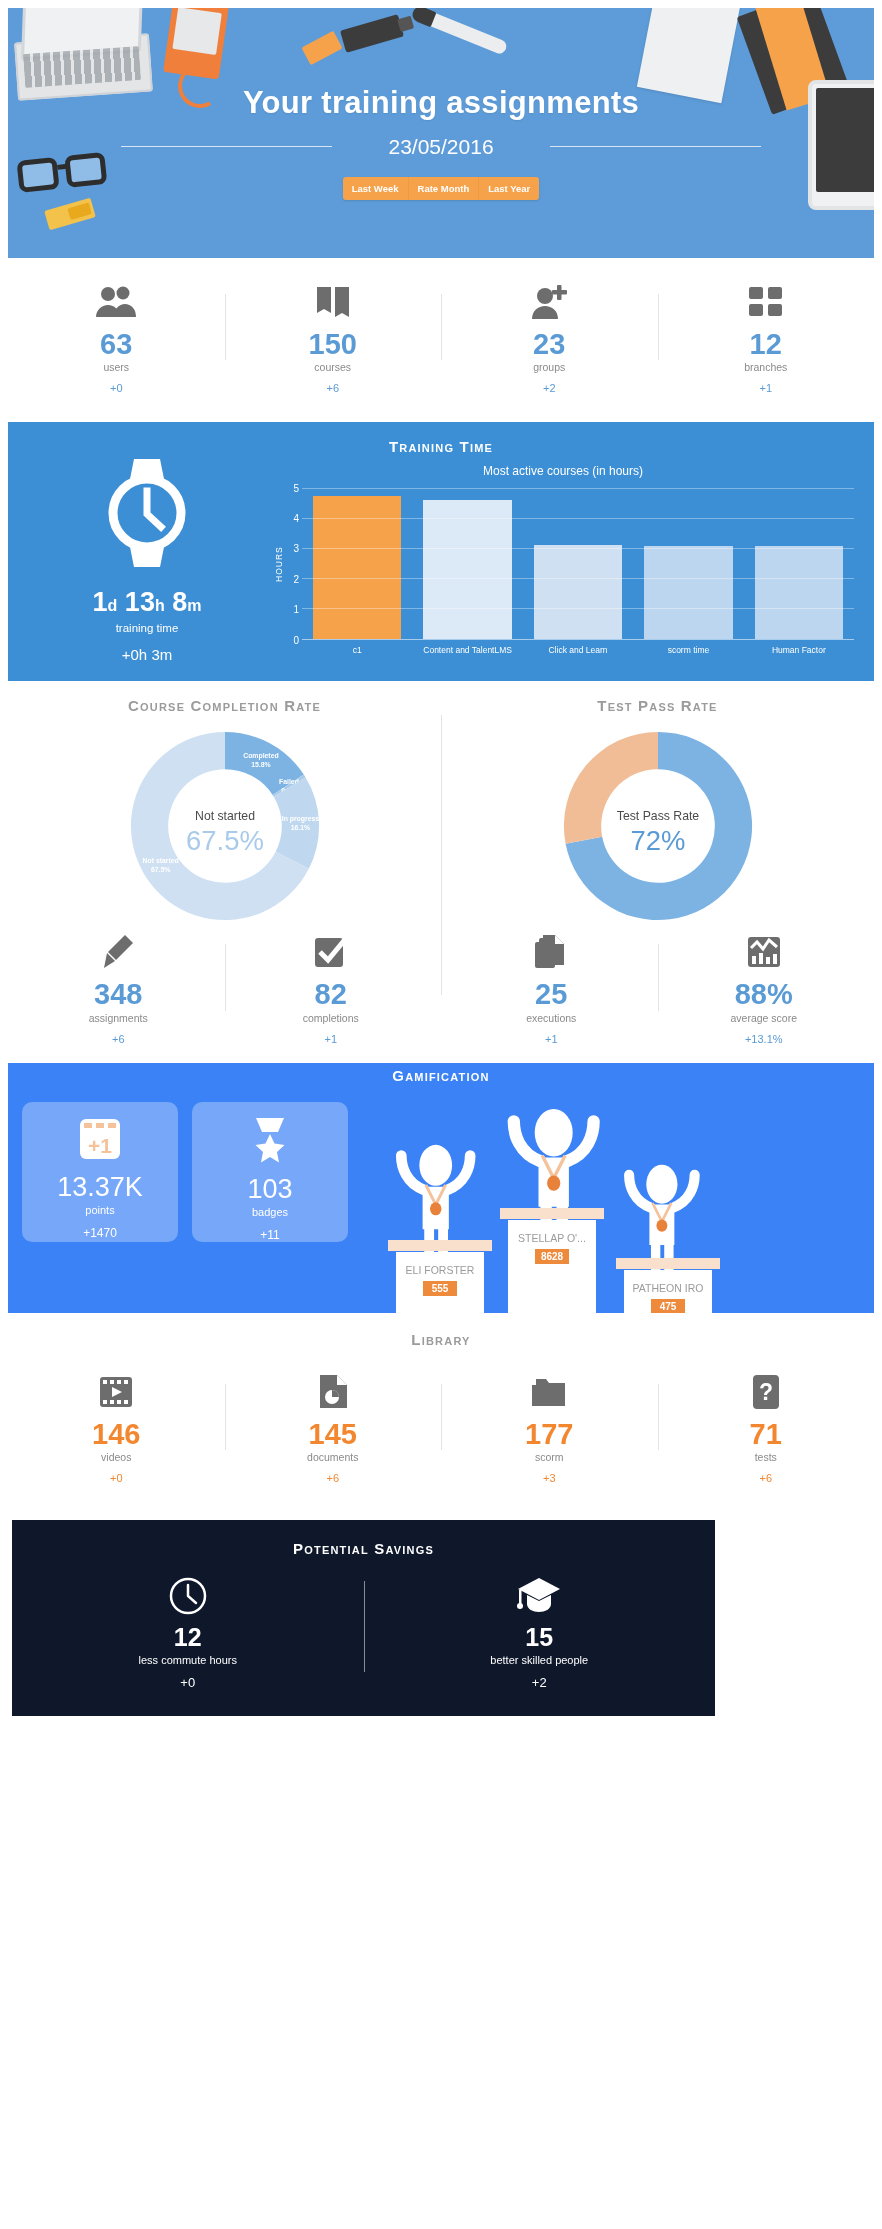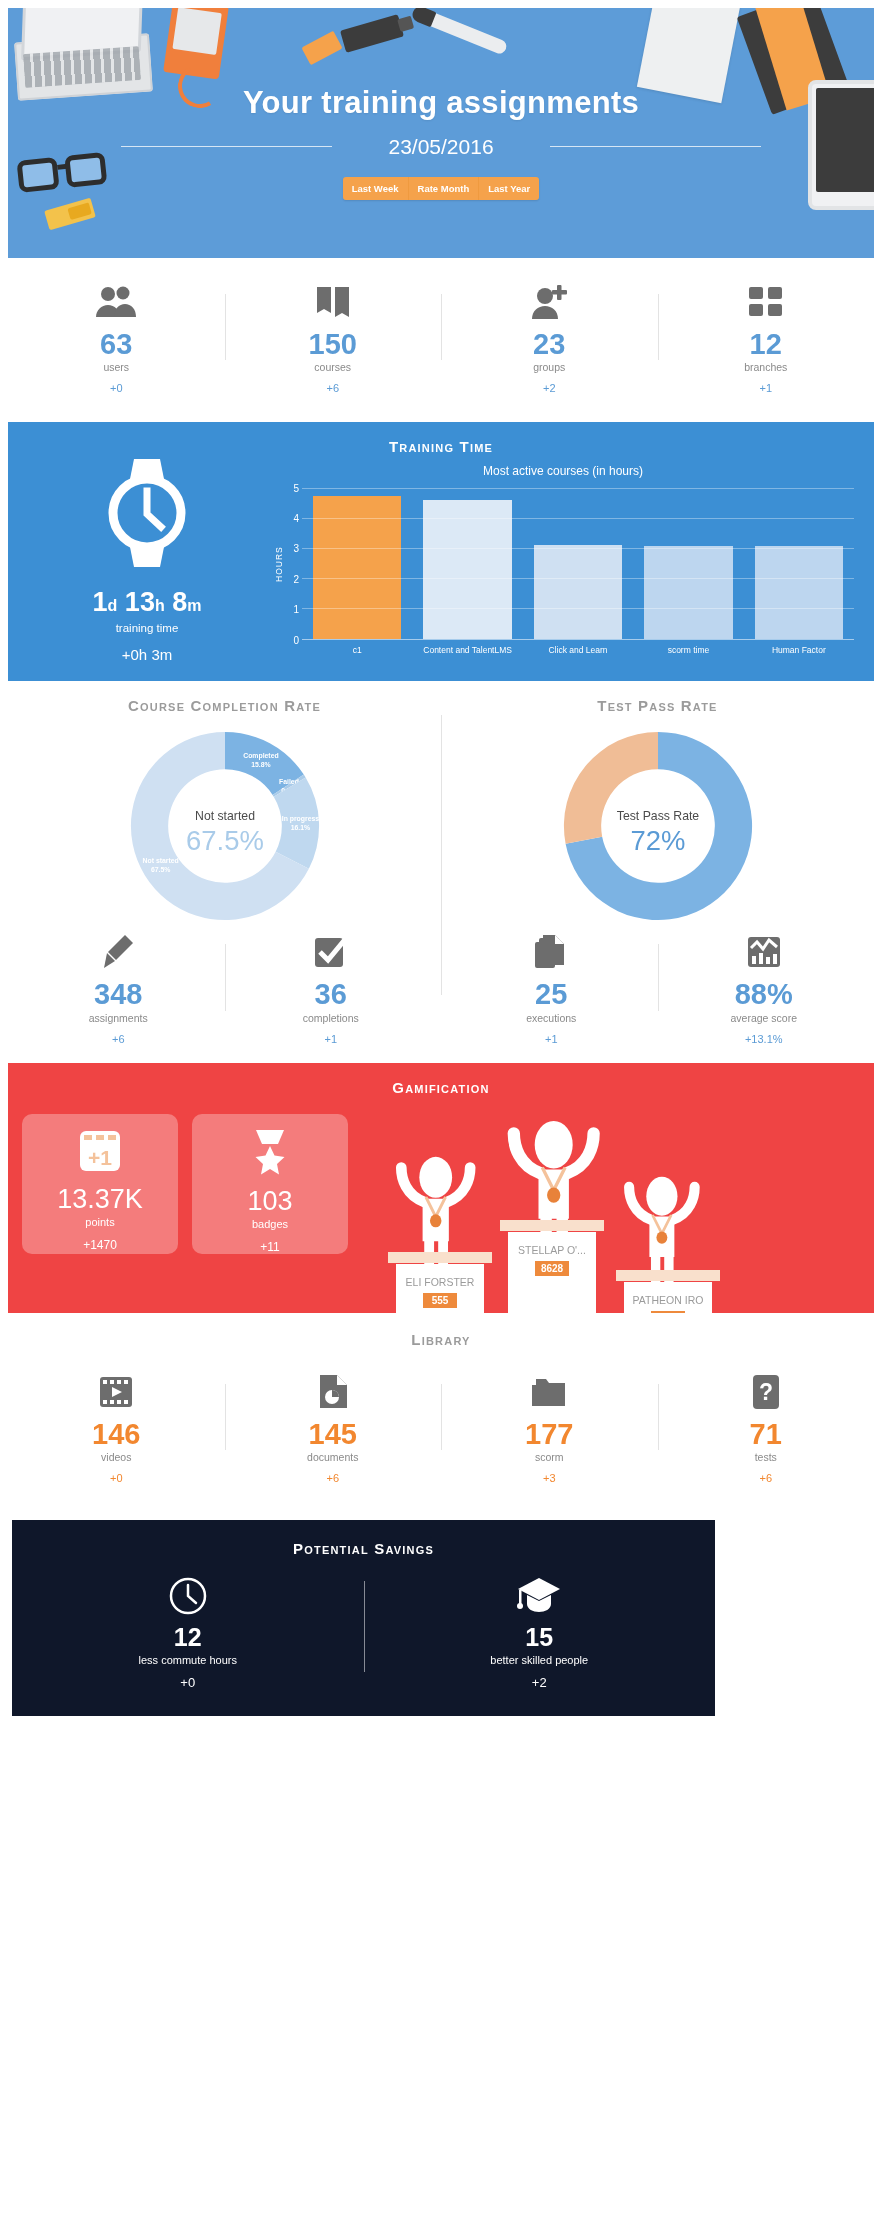--- a/index.html
+++ b/index.html
@@ -253,21 +253,21 @@
   }
   .donut-center-title { font-size: 12.5px; fill: #4b4b4b; }
   .donut-center-value { font-size: 28px; fill: #a9cbe9; }
   .donut-center-value.strong { fill: #5b9bd5; }
   .slice-label { font-size: 7px; fill: #fff; font-weight: bold; }
 
   .sub-stats { display: flex; margin-top: 6px; padding-bottom: 18px; }
 
   
   .gami {
-    background: #ef4444; padding: 16px 0 0 0; position: relative;
+    background: #3b82f6; padding: 4px 0 0 0; position: relative;
     overflow: hidden; height: 250px;
   }
   .gami-body { display: flex; padding: 18px 14px 0 14px; }
   .gami-cards { display: flex; gap: 14px; }
   .gami-card {
     width: 156px; height: 140px; background: rgba(255,255,255,.3);
     border-radius: 10px; text-align: center; color: #fff;
     padding-top: 14px;
   }
   .gami-card .v { font-size: 27px; font-weight: 300; margin-top: 6px; }
@@ -501,21 +501,21 @@
             <div class="stat-label">assignments</div>
             <div class="stat-delta blue">+6</div>
           </div>
           <div class="stat">
             <div class="stat-icon">
               <svg width="34" height="34" viewBox="0 0 34 34" class="icon-grey">
                 <rect x="1" y="3" width="28" height="29" rx="3"></rect>
                 <path d="M6 17l8 8L33 2" fill="none" stroke="#fff" stroke-width="5"></path>
               </svg>
             </div>
-            <div class="stat-value blue">36</div>
+            <div class="stat-value blue">82</div>
             <div class="stat-label">completions</div>
             <div class="stat-delta blue">+1</div>
           </div>
         </div>
       </div>
 
       <div class="donut-col">
         <div class="sec-title grey">Test Pass Rate</div>
         <div class="donut-holder">
           <svg width="196" height="196" viewBox="0 0 200 200" id="donut2">

